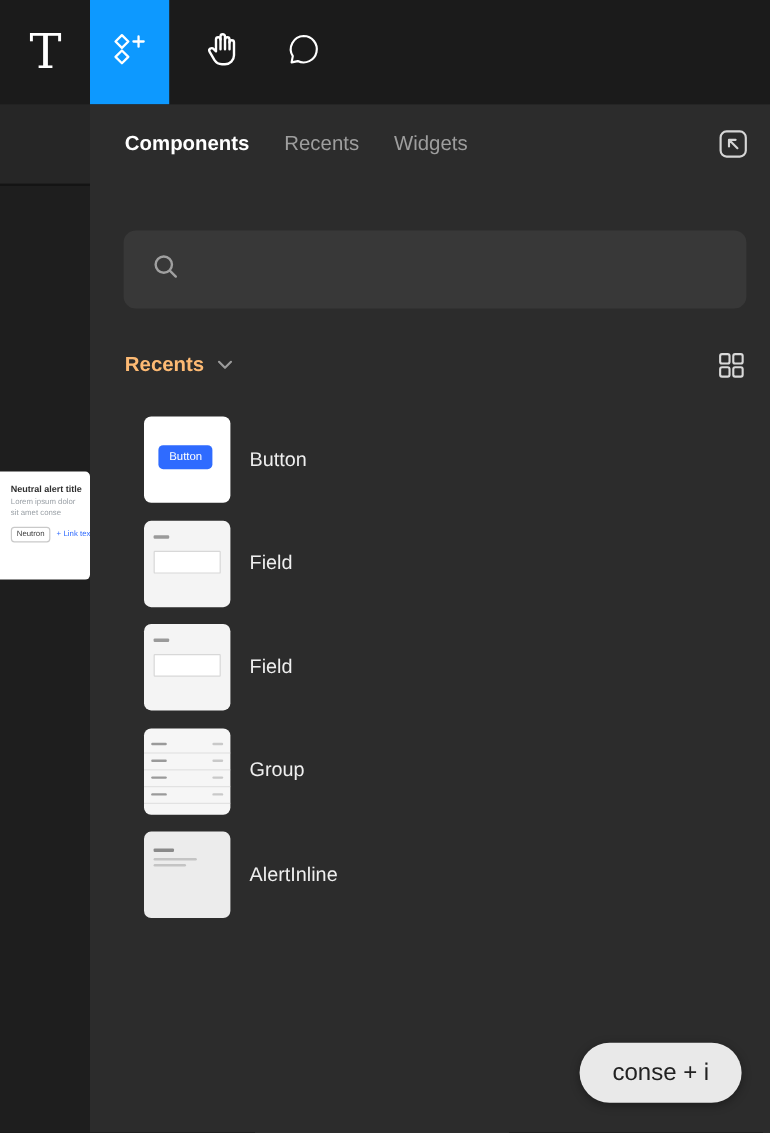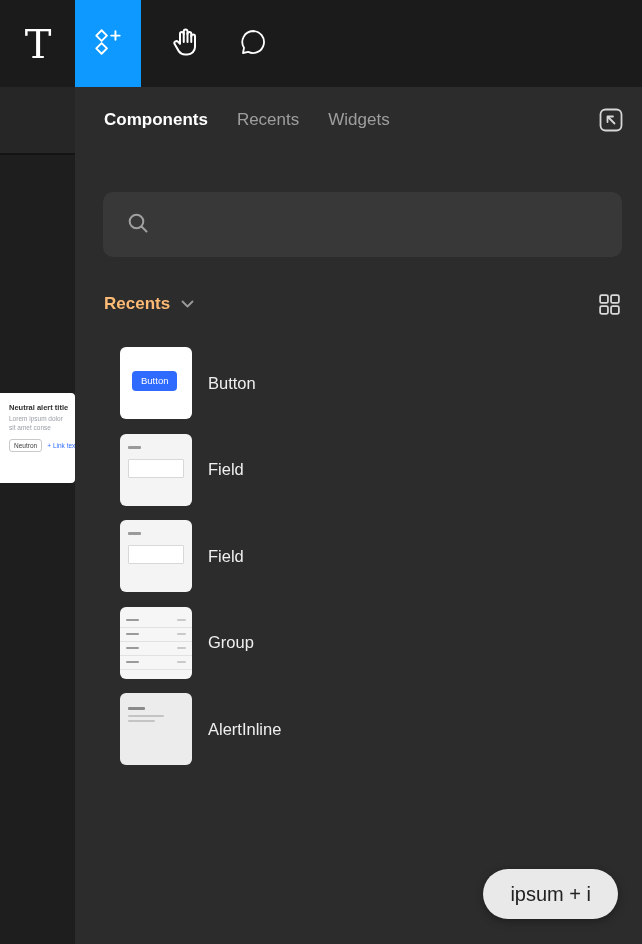--- a/index.html
+++ b/index.html
@@ -249,16 +249,16 @@
           <i class="a-l1"></i>
           <i class="a-l2"></i>
           <i class="a-l3"></i>
         </div>
         <div class="item-label">AlertInline</div>
       </div>
 
 
     </div>
 
-    <div class="pill">ipsum + i</div>
+    <div class="pill">conse + i</div>
 
   </div>
 </div>
 
 </body></html>

